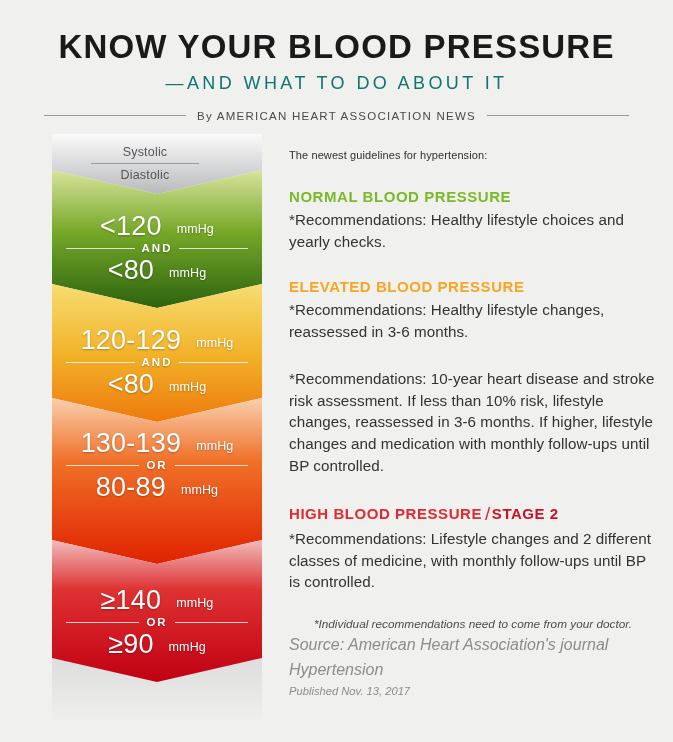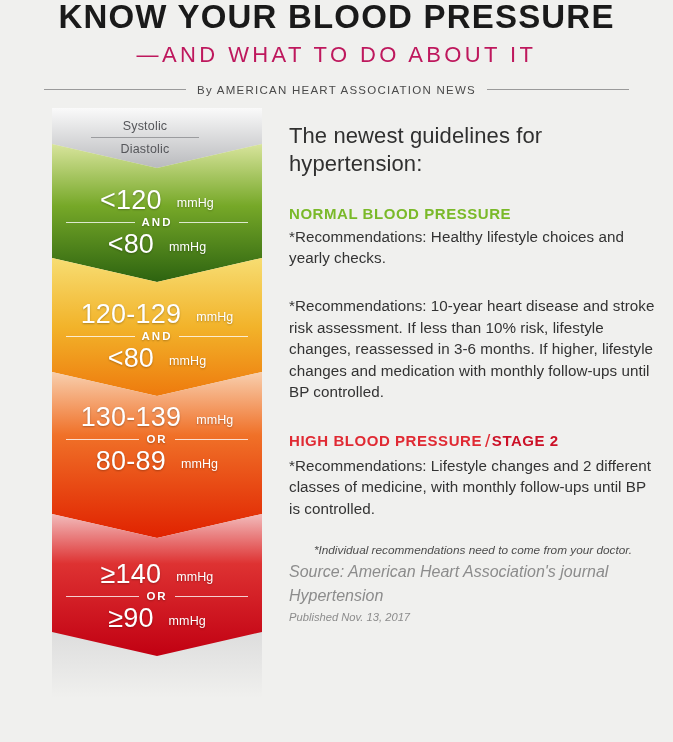--- a/index.html
+++ b/index.html
@@ -11,35 +11,36 @@
     width: 673px;
     height: 742px;
     overflow: hidden;
     font-family: "Liberation Sans", sans-serif;
     color: #3a3a3a;
     position: relative;
   }
 
   
   .header {
+    padding-top: 30px;
     text-align: center;
   }
   .title-main {
     font-size: 33px;
     font-weight: bold;
     letter-spacing: 1.2px;
     color: #1a1a1a;
     line-height: 1.05;
     margin: 0;
   }
   .title-sub {
-    font-size: 22px;
+    font-size: 18px;
     font-weight: 300;
     letter-spacing: 3.4px;
-    color: #be185d;
+    color: #0f766e;
     margin: 9px 0 0 0;
     line-height: 1;
   }
 
   .byline-row {
     display: flex;
     align-items: center;
     justify-content: center;
     margin-top: 18px;
     padding: 0 44px;
@@ -148,21 +149,21 @@
     margin: 1px auto 1px auto;
   }
 
   
   .text-col {
     flex: 1 1 auto;
     margin-left: 27px;
     padding-right: 16px;
   }
   .lede {
-    font-size: 22px;
+    font-size: 11px;
     color: #303030;
     letter-spacing: .1px;
     margin: 14px 0 0 0;
     line-height: 1.3;
   }
   .section {
     margin-top: 26px;
   }
   .sec-head {
     font-size: 15px;
@@ -298,20 +299,26 @@
   <div class="text-col">
     <p class="lede">The newest guidelines for hypertension:</p>
 
     <div class="section">
       <div class="sec-head" style="color:#7ab929">
         <span>NORMAL BLOOD PRESSURE</span>
       </div>
       <p class="sec-body">*Recommendations: Healthy lifestyle choices and yearly checks.</p>
     </div>
 
+    <div class="section">
+      <div class="sec-head" style="color:#f5a623">
+        <span>ELEVATED BLOOD PRESSURE</span>
+      </div>
+      <p class="sec-body">*Recommendations: Healthy lifestyle changes, reassessed in 3-6 months.</p>
+    </div>
 
     <div class="section">
       <p class="sec-body">*Recommendations: 10-year heart disease and stroke risk assessment. If less than 10% risk, lifestyle changes, reassessed in 3-6 months. If higher, lifestyle changes and medication with monthly follow-ups until BP controlled.</p>
     </div>
 
     <div class="section">
       <div class="sec-head" style="color:#e02a33">
         <span>HIGH BLOOD PRESSURE</span><span class="slash">/</span><span style="color:#cc1127">STAGE 2</span>
       </div>
       <p class="sec-body">*Recommendations: Lifestyle changes and 2 different classes of medicine, with monthly follow-ups until BP is controlled.</p>

